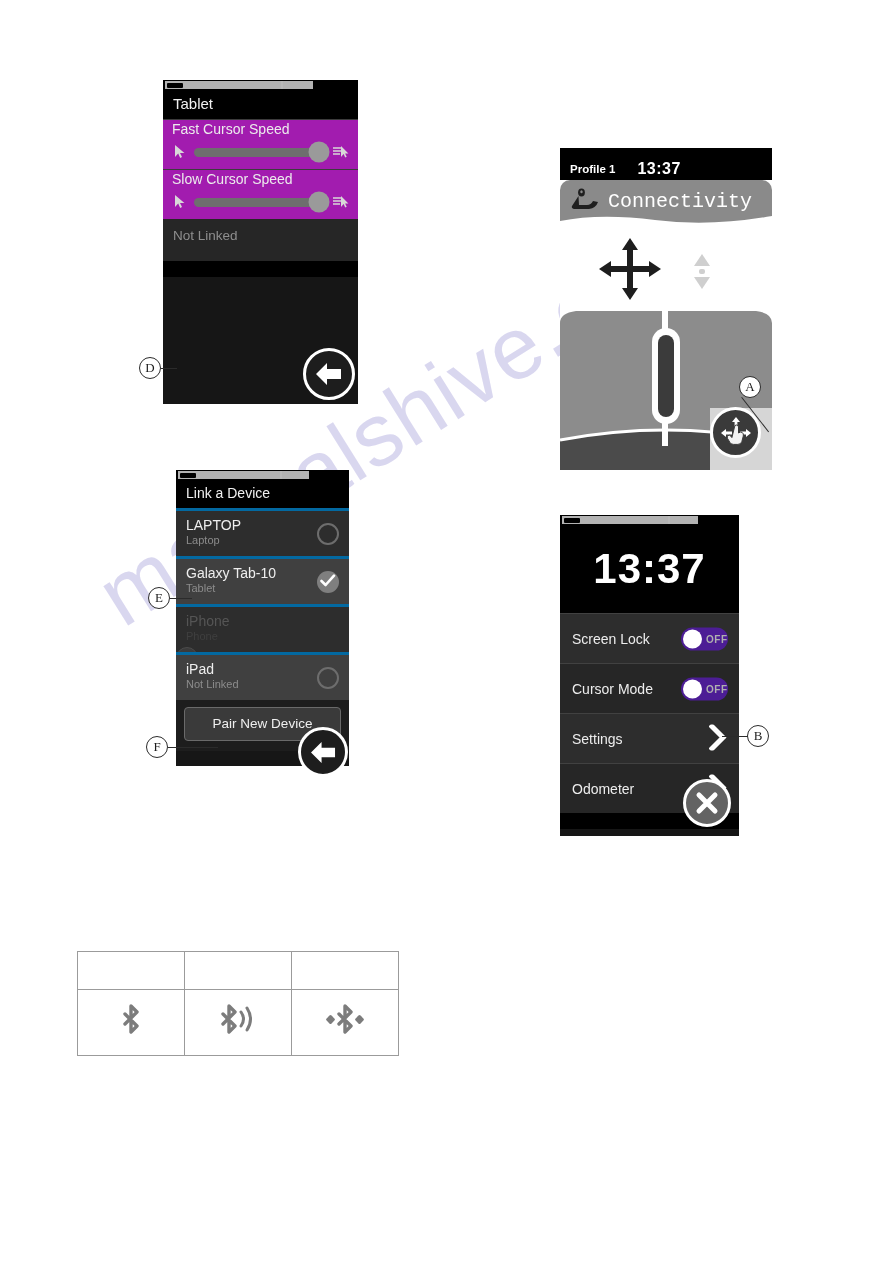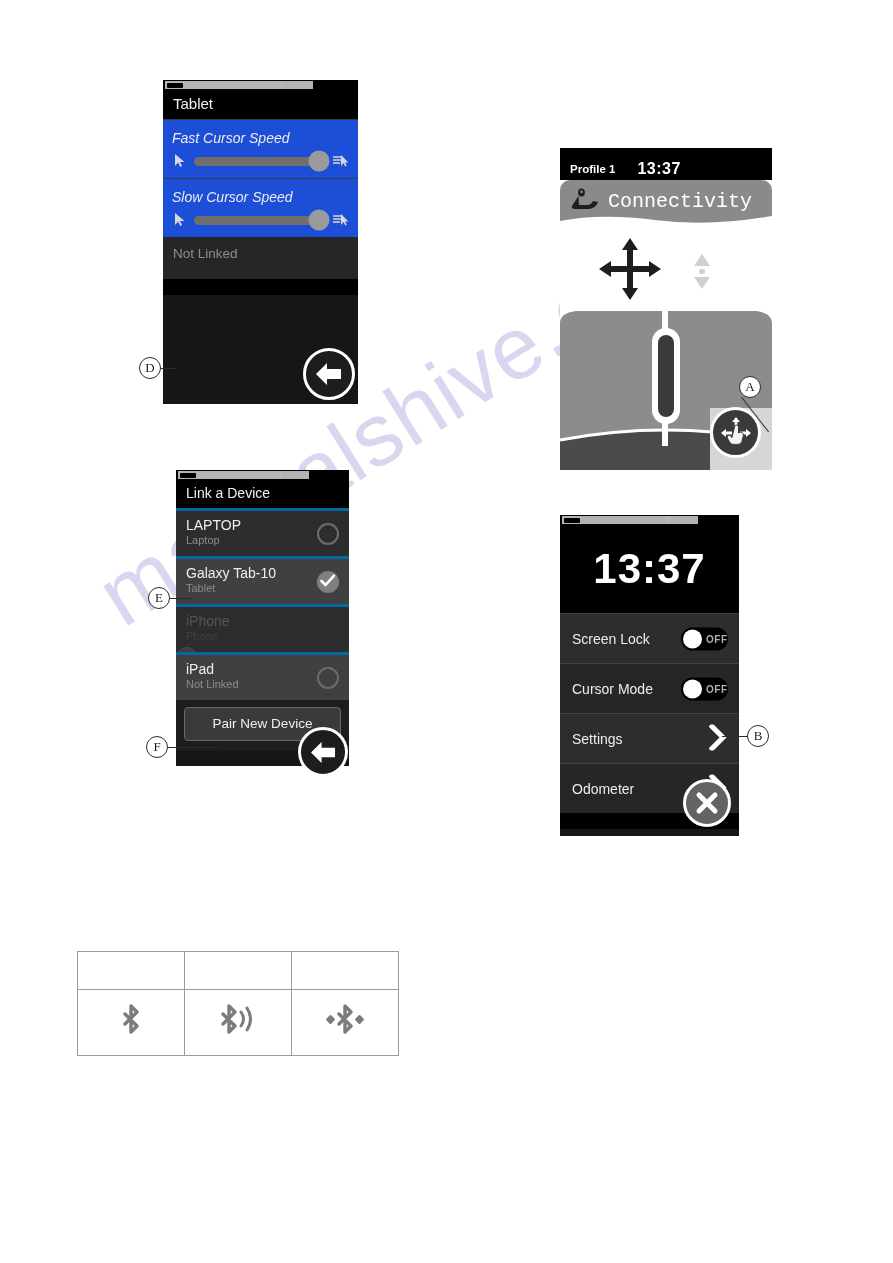--- a/index.html
+++ b/index.html
@@ -56,24 +56,23 @@
     width: 2px; height: 8px; background: #b9b9b9;
   }
 
   
   #tablet-screen { left: 163px; top: 80px; width: 195px; height: 324px; }
   .tblt-title {
     background: #000; color: #f1f1f1;
     font-size: 15px; padding: 5px 10px 7px;
   }
   .slider-block {
-    background: #1d4ed8;
+    background: #a21caf;
     border-top: 1px solid #3c3c3c;
-    padding: 10px 9px 9px;
-    font-style: italic;
+    padding: 1px 9px 9px;
   }
   .slider-block .sb-label {
     color: #ececec; font-size: 14px; margin-bottom: 7px;
   }
   .slider-row { display: flex; align-items: center; gap: 6px; }
   .slider-ico { width: 16px; height: 16px; flex: 0 0 16px; color: #d8d8d8; }
   .slider-ico svg { display: block; width: 16px; height: 16px; }
   .slider-track {
     position: relative; flex: 1 1 auto;
     height: 9px; background: #6e6e6e; border-radius: 5px;
@@ -194,21 +193,21 @@
     position: relative;
     background: #2d2d2d; border-top: 1px solid #414141;
     height: 50px; display: flex; align-items: center;
     padding: 0 12px; color: #ededed; font-size: 14px;
   }
   .home-row.dk { background: #262626; }
   .toggle {
     position: absolute; right: 11px; top: 50%;
     transform: translateY(-50%);
     width: 47px; height: 23px; border-radius: 13px;
-    background: #000000; display: flex; align-items: center;
+    background: #4c1d95; display: flex; align-items: center;
   }
   .toggle .knob {
     width: 19px; height: 19px; border-radius: 50%;
     background: #ffffff; margin-left: 2px;
   }
   .toggle .tlabel {
     color: #b0b0b0; font-size: 10px; font-weight: bold;
     margin-left: 4px; letter-spacing: .5px;
   }
   .chev {

